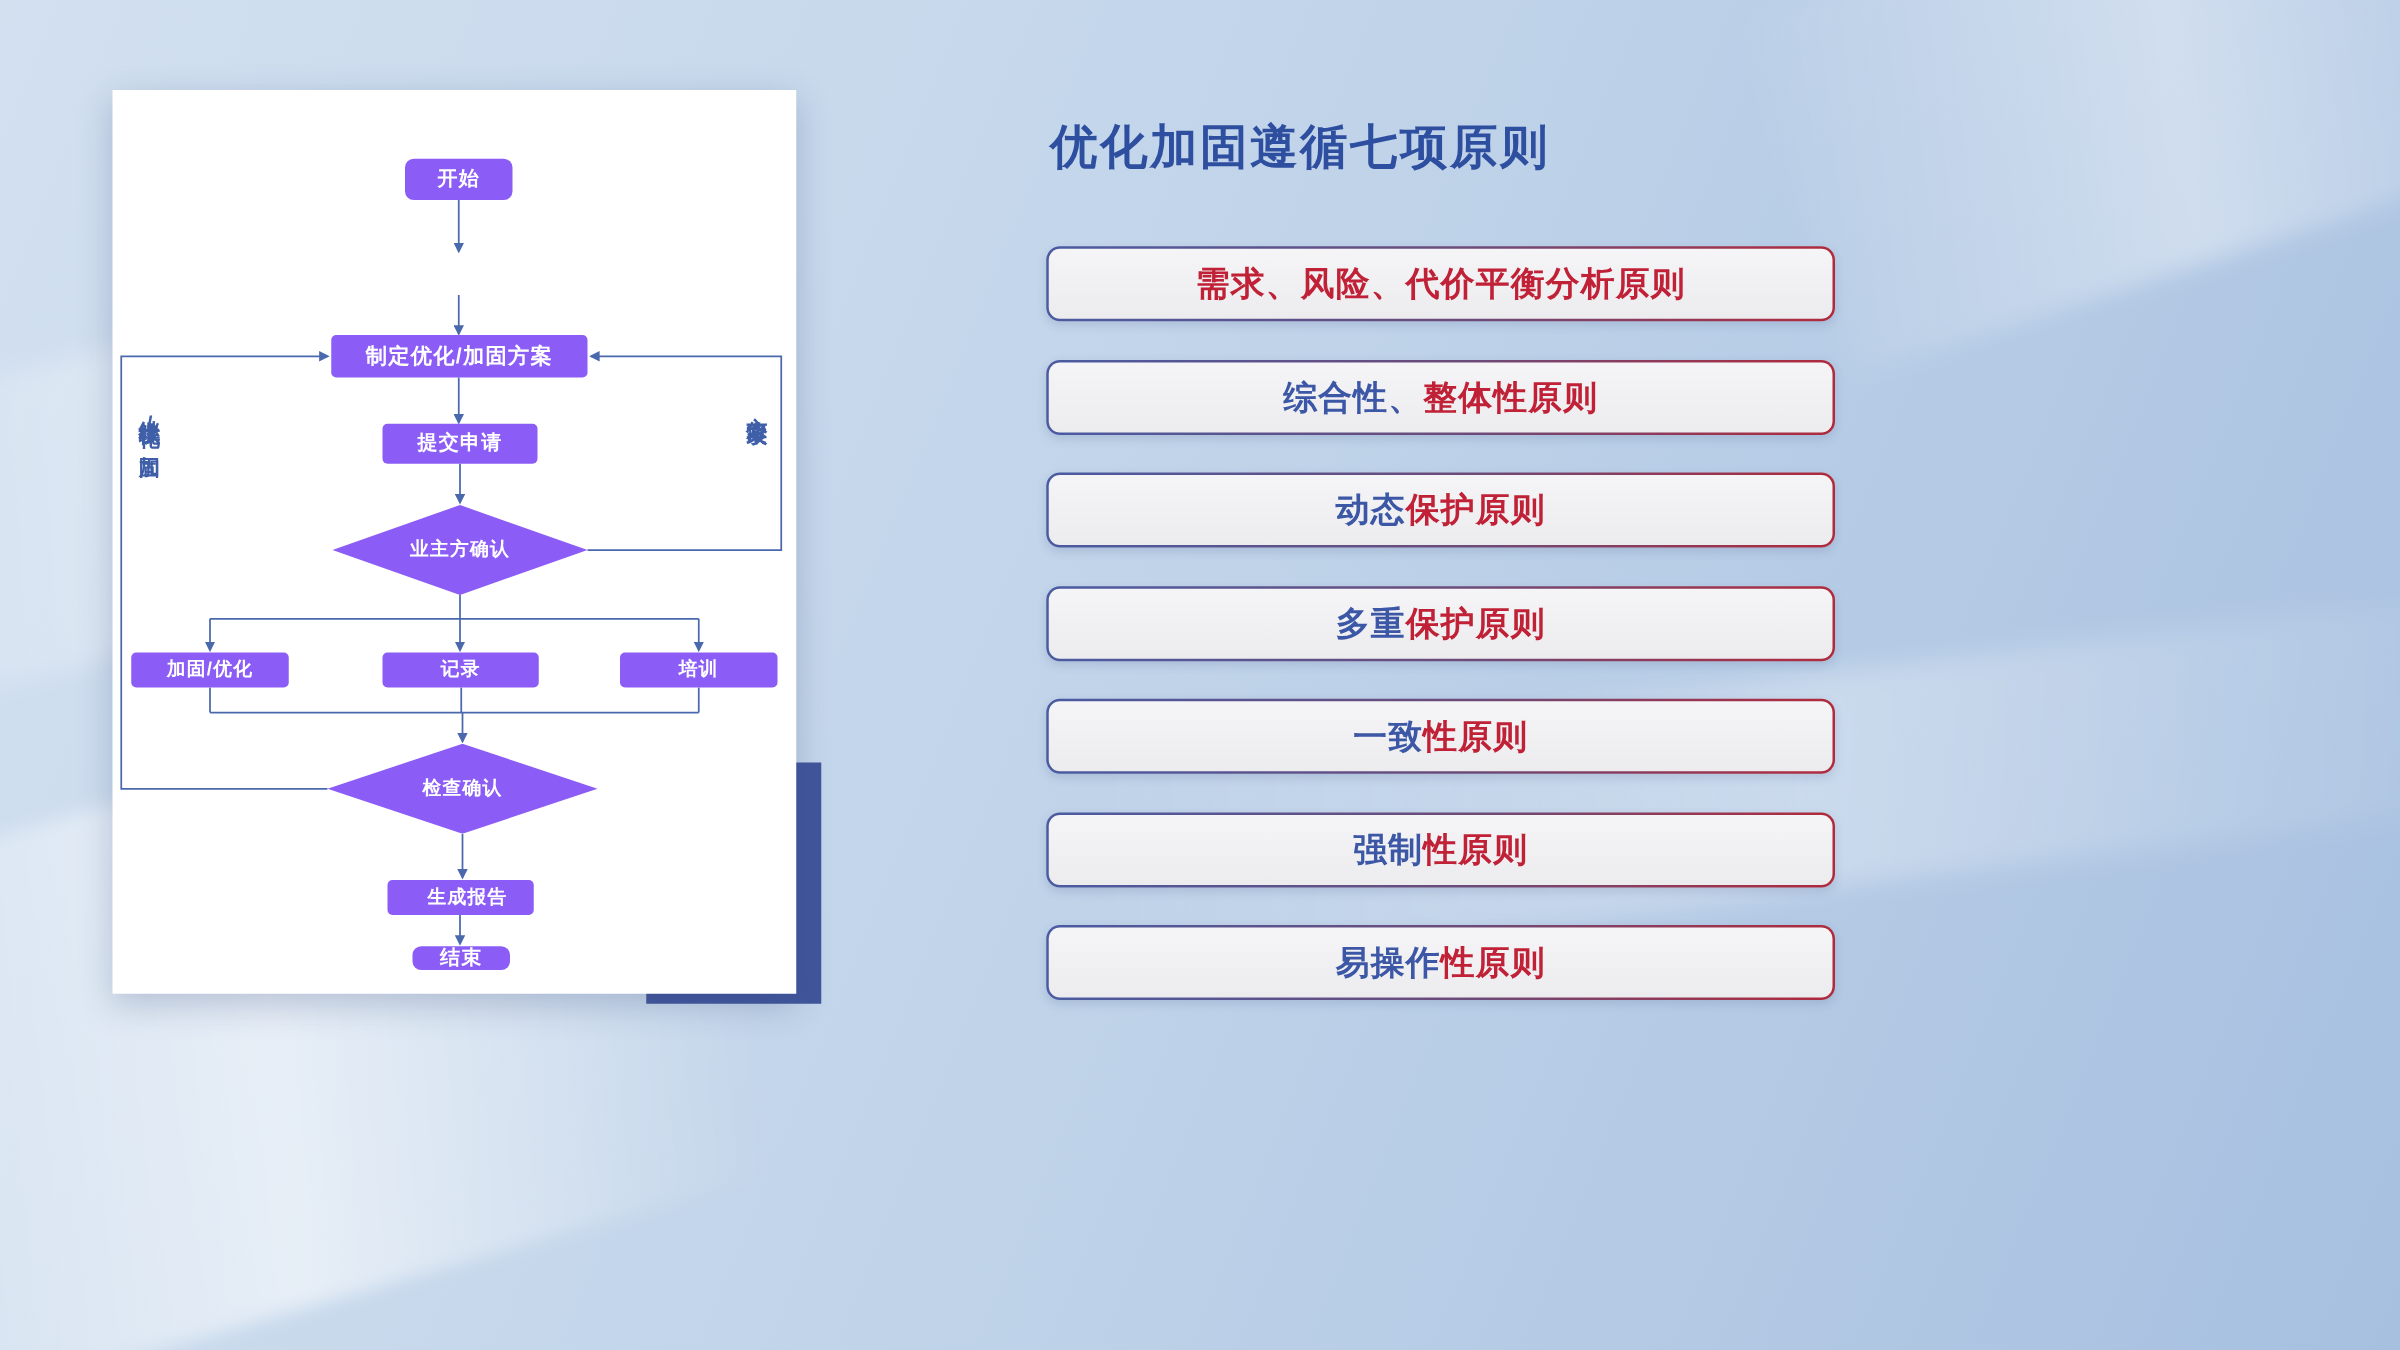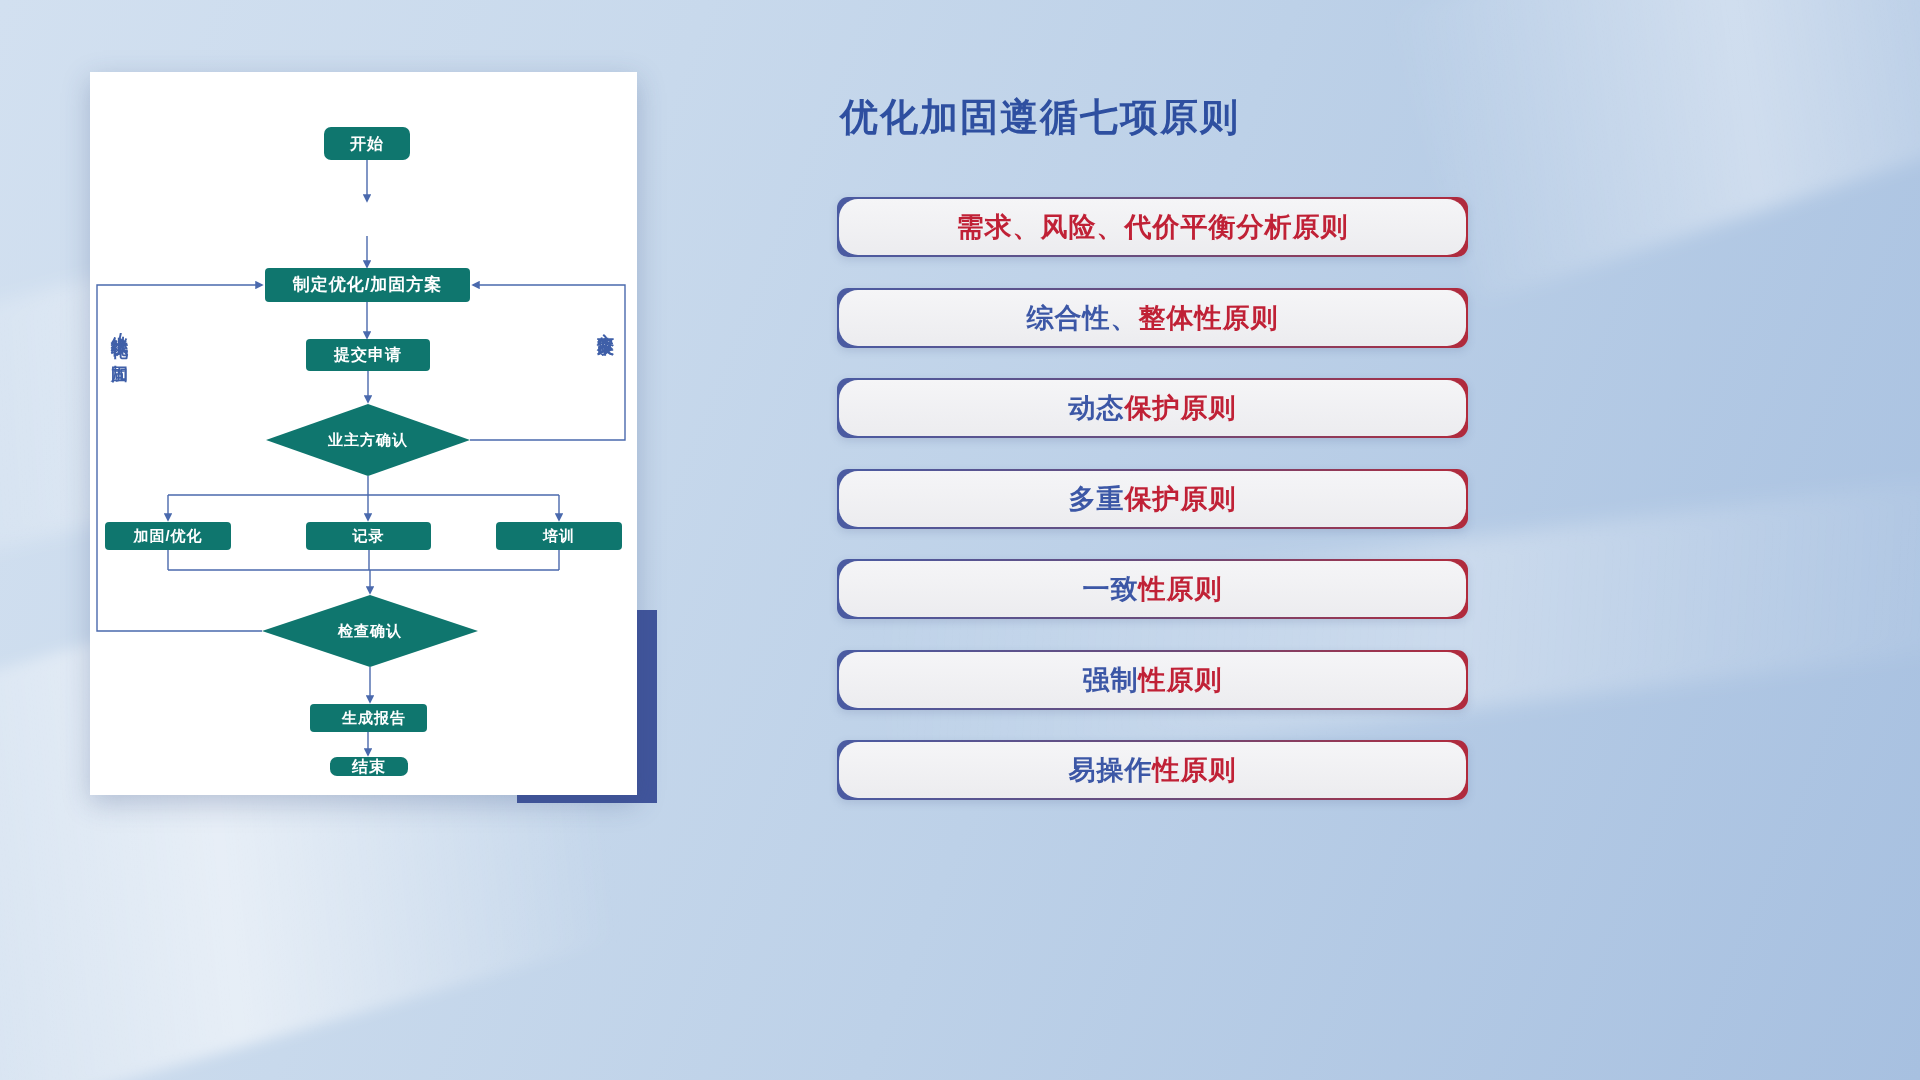--- a/index.html
+++ b/index.html
@@ -19,21 +19,21 @@
         background:linear-gradient(100deg,rgba(255,255,255,0) 0%,rgba(255,255,255,.38) 50%,rgba(255,255,255,0) 100%); filter:blur(9px); }
   .s4 { left:880px; top:540px; width:1150px; height:170px; transform:rotate(-7deg);
         background:linear-gradient(100deg,rgba(255,255,255,0) 0%,rgba(255,255,255,.30) 50%,rgba(255,255,255,0) 100%); filter:blur(10px); }
 
   .accent-block { position:absolute; left:517px; top:610px; width:140px; height:193px; background:#41559c; }
 
   .card { position:absolute; left:90px; top:72px; width:547px; height:723px; background:#ffffff;
           box-shadow:0 8px 26px rgba(55,75,125,.28); }
   .card svg { position:absolute; left:0; top:0; }
 
-  .node { position:absolute; background:#0f766e; color:#ffffff; font-weight:bold;
+  .node { position:absolute; background:#8b5cf6; color:#ffffff; font-weight:bold;
           display:flex; align-items:center; justify-content:center; text-align:center;
           font-size:16px; letter-spacing:1px; line-height:1.1; }
   .rounded { border-radius:7px; }
   .proc { border-radius:4px; }
   .diamond { clip-path:polygon(50% 0,100% 50%,50% 100%,0 50%); font-size:15px; }
 
   .n-start   { left:234px; top:55px;  width:86px;  height:33px; }
   .n-risk    { left:150px; top:130px; width:254px; height:34px; font-size:17px; }
   .n-plan    { left:175px; top:196px; width:205px; height:34px; font-size:17px; }
   .n-submit  { left:216px; top:267px; width:124px; height:32px; }
@@ -51,21 +51,21 @@
   .vl-right { left:504px; top:248px; }
 
   .right-title { position:absolute; left:840px; top:92px; width:630px; 
                  font-size:38px; font-weight:bold; color:#2e4fa0; letter-spacing:2px; }
 
   .principles { position:absolute; left:837px; top:197px; width:631px;
                 display:flex; flex-direction:column; gap:30.5px; }
   .principle-outer { height:60px; border-radius:11px; padding:2px;
                      background:linear-gradient(90deg,#4a5ba2 0%,#6d4a77 55%,#b12a3c 100%);
                      box-shadow:0 3px 8px rgba(70,90,140,.18); }
-  .principle-inner { width:100%; height:100%; border-radius:19px;
+  .principle-inner { width:100%; height:100%; border-radius:9px;
                      background:linear-gradient(180deg,#f5f5f7 0%,#ececef 100%);
                      display:flex; align-items:center; justify-content:center; }
   .principle-text { font-size:27px; font-weight:bold; letter-spacing:1px; }
 </style>
 </head>
 <body>
 
 <div id="screen">
 
   <div class="streak s1"></div>

